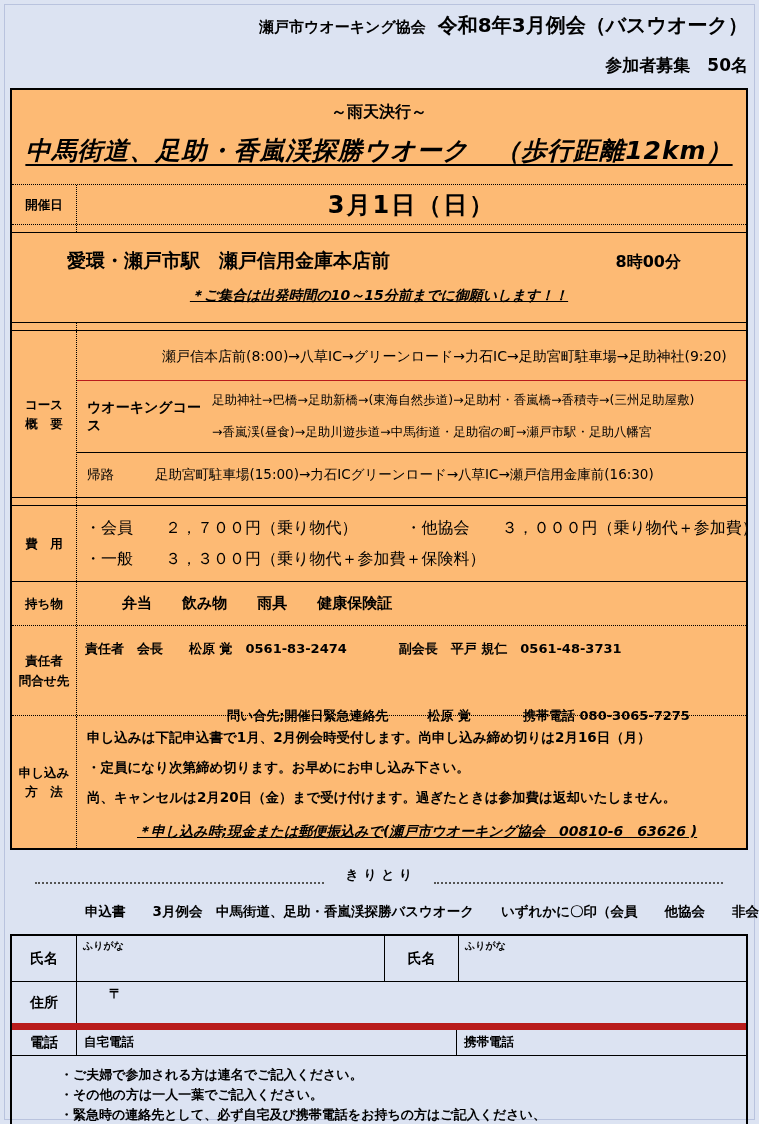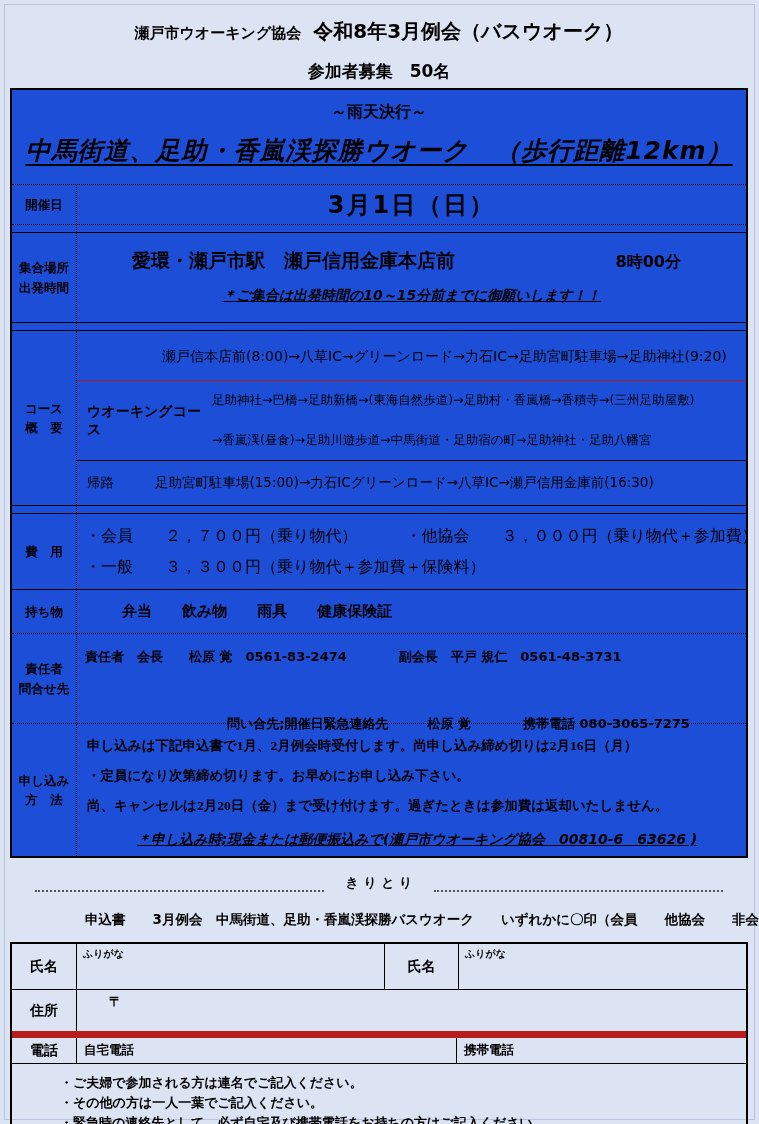--- a/index.html
+++ b/index.html
@@ -12,27 +12,27 @@
     overflow: hidden;
   }
   .page-frame {
     position: absolute; inset: 4px;
     border: 1px solid #b9c3de;
     pointer-events: none;
   }
   .doc { position: absolute; left: 10px; top: 0; width: 738px; }
 
   
-  .header { text-align: center; padding-top: 18px; height: 88px; }
+  .header { text-align: right; padding-top: 12px; height: 88px; }
   .org   { font-size: 15px; font-weight: bold; }
   .event { font-size: 20px; font-weight: bold; margin-left: 12px; }
   .recruit { font-size: 17px; font-weight: bold; margin-top: 15px; }
 
   
-  .main-table { border: 2px solid #000; background: #1d4ed8; }
+  .main-table { border: 2px solid #000; background: #fdba74; }
   .row { display: flex; }
   .label-cell {
     flex: 0 0 65px; width: 65px;
     border-right: 1px dotted #000;
     display: flex; flex-direction: column;
     justify-content: center; align-items: center;
     font-weight: bold; font-size: 12.5px; line-height: 1.55;
     text-align: center;
   }
   .content-cell { flex: 1; min-width: 0; }
@@ -59,40 +59,40 @@
   .meet-place { font-size: 19px; font-weight: bold; }
   .meet-time  { font-size: 16px; font-weight: bold; margin-left: auto; }
   .meet-note  { text-align: center; margin-top: 13px; font-size: 14px; font-weight: bold;
                 font-style: italic; text-decoration: underline; }
 
   .course-row { border-top: 1px solid #000; }
   .course-outbound { padding: 17px 17px 14px 85px; font-size: 14px; border-bottom: 1px solid #b91c1c;
                      white-space: nowrap; }
   .course-walk { display: flex; align-items: center; padding: 11px 0; }
   .walk-label { flex: 0 0 135px; padding-left: 10px; font-weight: bold; font-size: 14px; }
-  .walk-lines { display: flex; flex-direction: column; gap: 23px; font-size: 12.5px; white-space: nowrap; }
+  .walk-lines { display: flex; flex-direction: column; gap: 15px; font-size: 12.5px; white-space: nowrap; }
   .course-return { border-top: 1px solid #000; display: flex; padding: 13px 0 13px 10px; font-size: 13.5px; }
   .return-label { flex: 0 0 68px; }
 
   .fee-row { border-top: 1px solid #000; height: 76px; }
   .fee-content { height: 100%; display: flex; flex-direction: column; justify-content: center;
                  gap: 10px; padding-left: 8px; font-size: 16px; font-weight: normal; white-space: nowrap; }
 
   .items-row { border-top: 1px solid #000; height: 44px; }
   .items-content { height: 100%; display: flex; align-items: center; padding-left: 45px;
                    font-size: 15px; font-weight: bold; }
 
   .contact-row { border-top: 1px dotted #000; height: 90px; }
   .contact-content { padding-top: 14px; font-size: 13px; font-weight: bold; white-space: nowrap; }
   .contact-line1 { padding-left: 8px; }
   .contact-line2 { padding-left: 150px; margin-top: 49px; }
 
   .apply-row { border-top: 1px dotted #000; height: 133px; }
   .apply-content { padding-top: 13px; font-size: 13.5px; font-weight: bold; }
-  .apply-line { padding-left: 10px; margin-bottom: 12px; white-space: nowrap; font-family: Liberation Serif, serif; }
+  .apply-line { padding-left: 10px; margin-bottom: 12px; white-space: nowrap; }
   .apply-pay { margin: 16px 0 0 60px; font-size: 14px; font-style: italic;
                text-decoration: underline; white-space: nowrap; }
 
   
   .cutline { display: flex; align-items: flex-end; margin: 16px 25px 0 25px; height: 18px;
              font-size: 13px; font-weight: bold; }
   .cutline .dash { flex: 1; border-top: 2px dotted #555; }
   .cutline .cut-text { margin: 0 22px; }
 
   
@@ -144,24 +144,20 @@
       </div>
       <div class="content-cell date-value">3月1日（日）</div>
     </div>
 
     <div class="row spacer dotted">
       <div class="label-cell"></div>
         <div class="content-cell"></div>
     </div>
 
     <div class="row meet-row">
-      <div class="label-cell">
-        <span>集合場所</span>
-        <span>出発時間</span>
-      </div>
       <div class="content-cell meet-content">
         <div class="meet-line1">
           <span class="meet-place">愛環・瀬戸市駅　瀬戸信用金庫本店前</span>
           <span class="meet-time">8時00分</span>
         </div>
         <div class="meet-note">＊ご集合は出発時間の10～15分前までに御願いします！！</div>
       </div>
     </div>
 
     <div class="row spacer solid">
@@ -173,21 +169,21 @@
       <div class="label-cell">
         <span>コース</span>
         <span>概　要</span>
       </div>
       <div class="content-cell">
         <div class="course-outbound">瀬戸信本店前(8:00)→八草IC→グリーンロード→力石IC→足助宮町駐車場→足助神社(9:20)</div>
         <div class="course-walk">
           <span class="walk-label">ウオーキングコース</span>
           <div class="walk-lines">
             <span>足助神社→巴橋→足助新橋→(東海自然歩道)→足助村・香嵐橋→香積寺→(三州足助屋敷)</span>
-            <span>→香嵐渓(昼食)→足助川遊歩道→中馬街道・足助宿の町→足助神社・足助八幡宮</span>
+            <span>→香嵐渓(昼食)→足助川遊歩道→中馬街道・足助宿の町→瀬戸市駅・足助八幡宮</span>
           </div>
         </div>
         <div class="course-return">
           <span class="return-label">帰路</span>
           <span>足助宮町駐車場(15:00)→力石ICグリーンロード→八草IC→瀬戸信用金庫前(16:30)</span>
         </div>
       </div>
     </div>
 
     <div class="row spacer solid">

